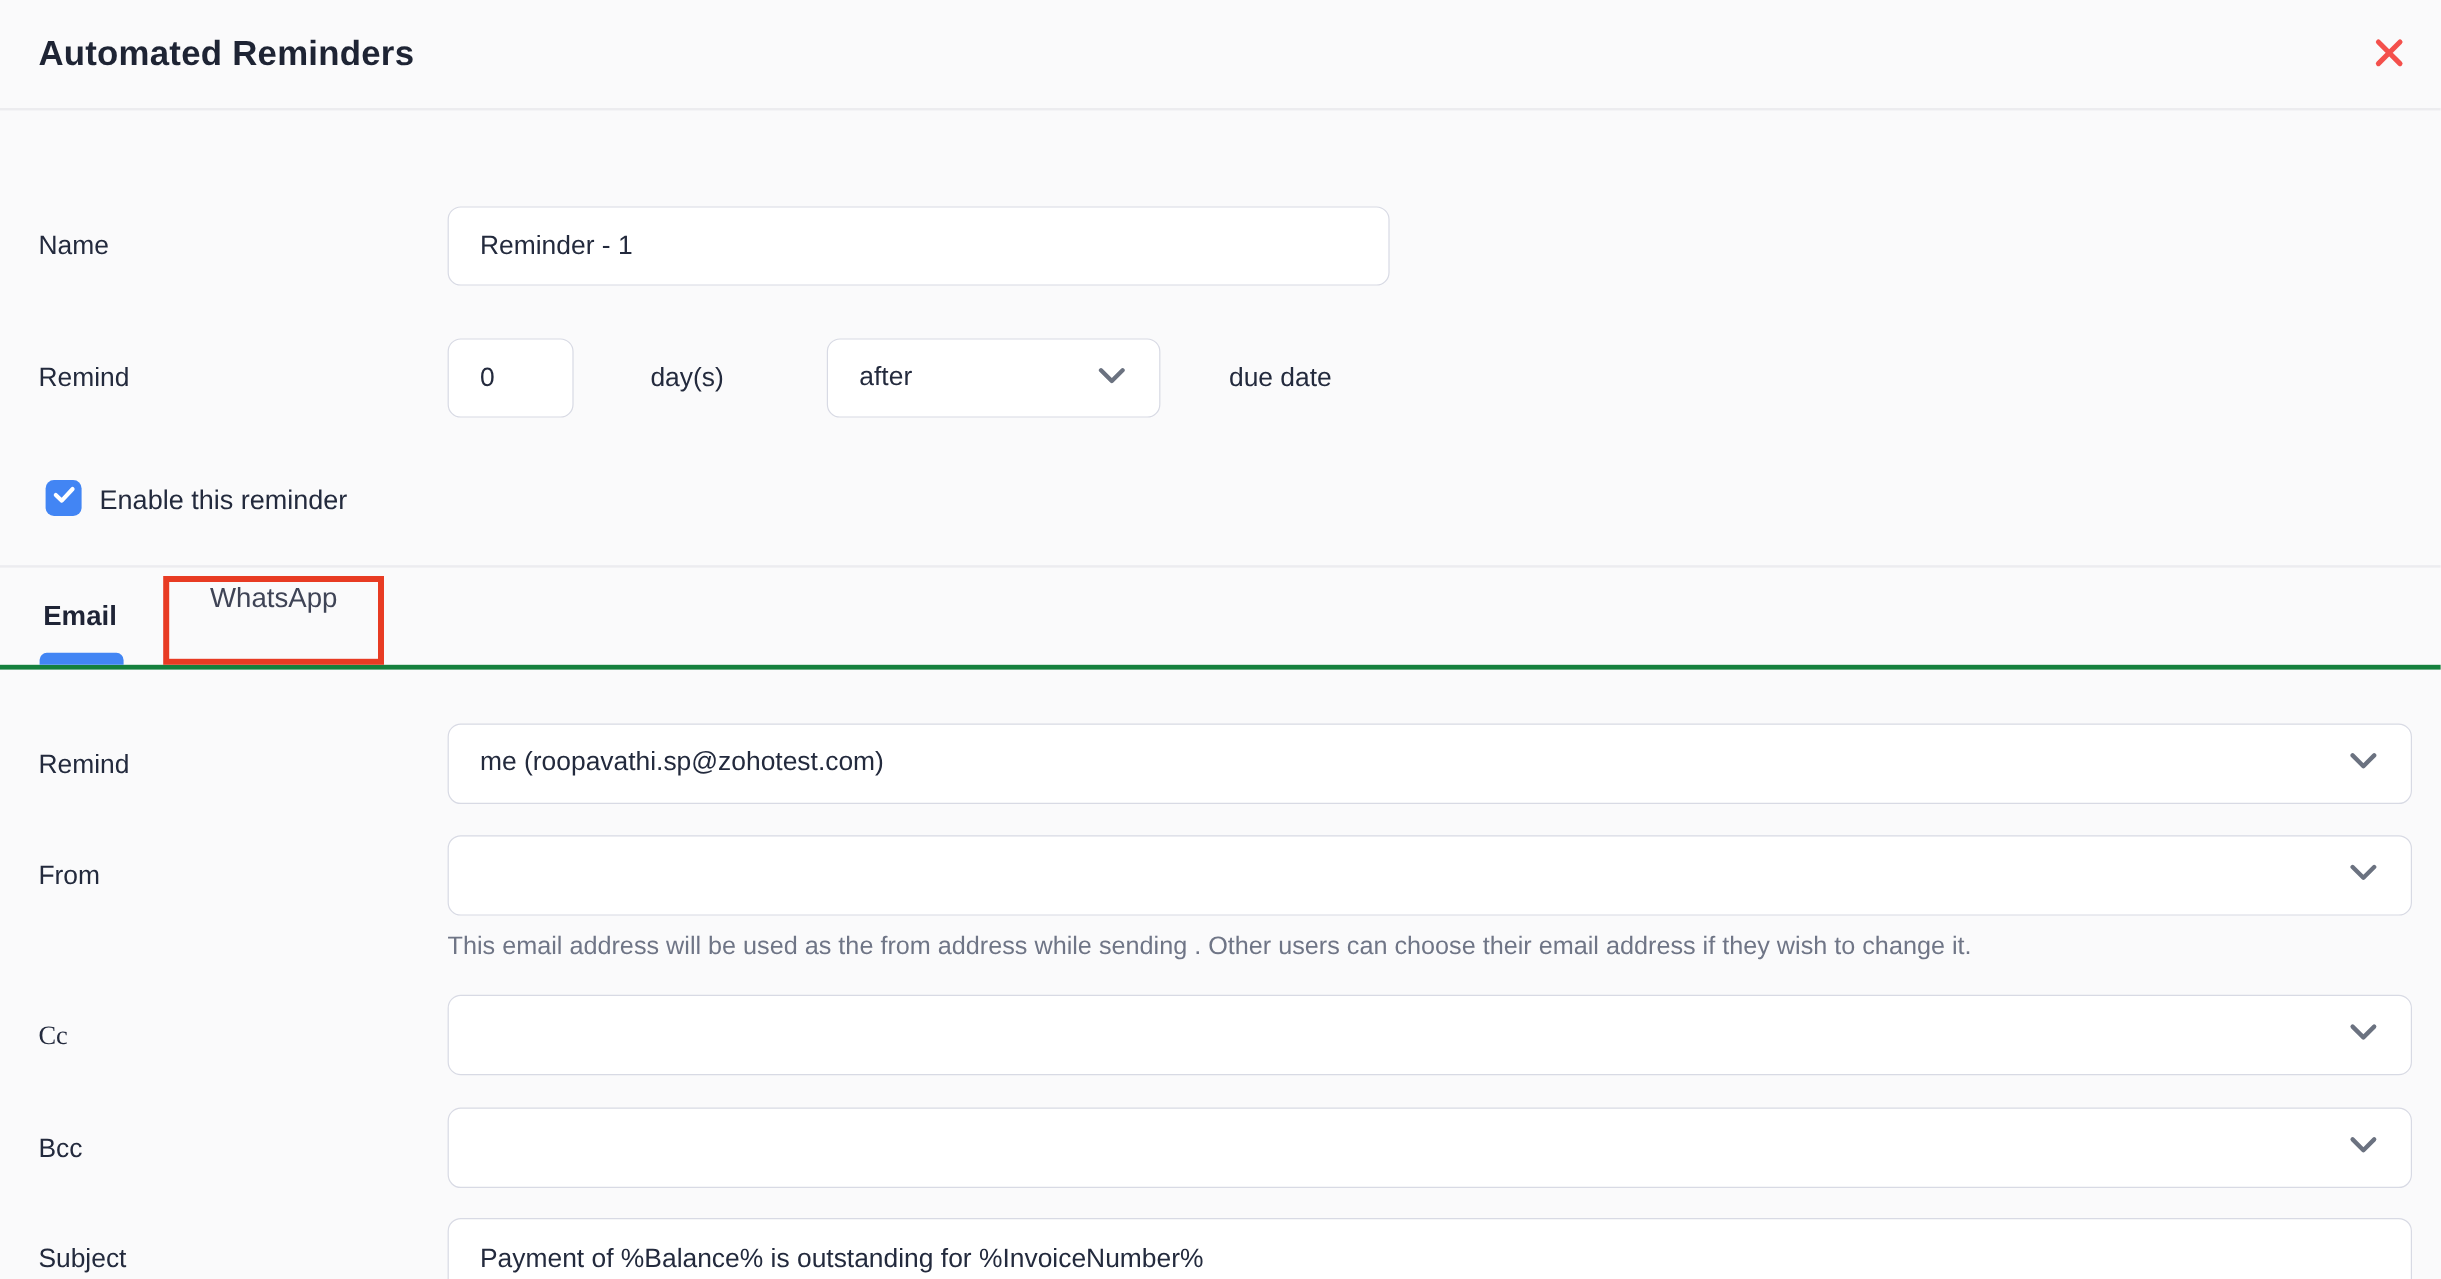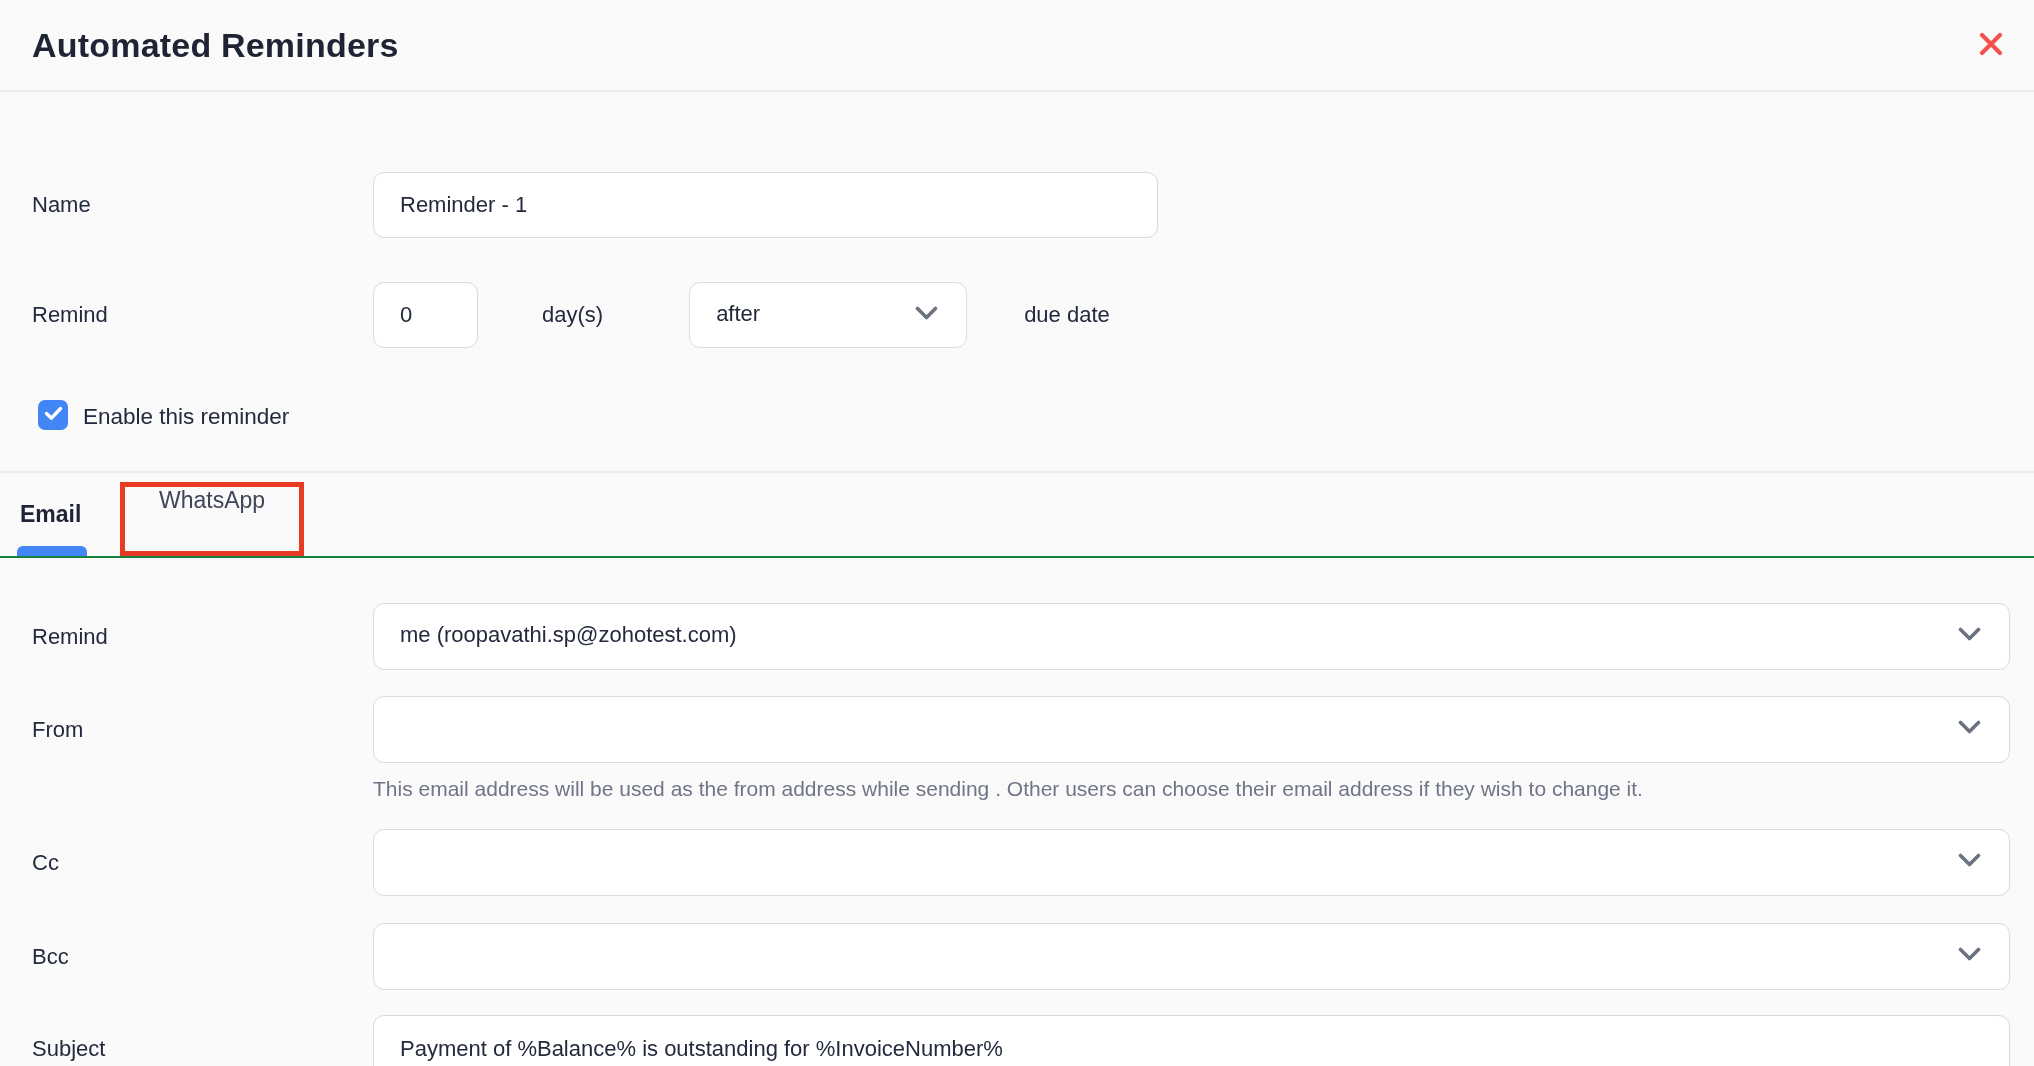--- a/index.html
+++ b/index.html
@@ -21,21 +21,21 @@
     color:var(--text);
   }
   
   .modal-header{
     height:92px;
     display:flex;align-items:center;justify-content:space-between;
     padding:0 26px 0 32px;
     border-bottom:2px solid var(--divider);
   }
   .modal-title{
-    margin:0;font-size:34px;font-weight:bold;color:#1e2434;letter-spacing:.2px;
+    margin:0;font-size:29px;font-weight:bold;color:#1e2434;letter-spacing:.2px;
   }
   .close-btn{
     width:34px;height:34px;display:flex;align-items:center;justify-content:center;
     cursor:pointer;background:none;border:none;padding:0;
   }
   
   .main{padding:40px 24px 0 32px;margin-top:40px;}
   .row{display:flex;align-items:flex-start;}
   .lbl{
     width:341px;flex:0 0 341px;
@@ -65,24 +65,24 @@
   .check-row{margin-bottom:41px;align-items:flex-end;padding-left:6px;}
   .checkbox{
     width:30px;height:30px;border-radius:7px;background:var(--accent-blue);
     display:flex;align-items:center;justify-content:center;cursor:pointer;
     flex:0 0 30px;
   }
   .check-label{font-size:22.5px;margin-left:15px;}
   
   .tabbar{
     border-top:2px solid var(--divider);
-    border-bottom:2px solid #15803d;
+    border-bottom:4px solid #15803d;
     height:87px;
     display:flex;align-items:center;
-    padding-left:20px;
+    padding-left:36px;
     margin:0;
   }
   .tab{
     position:relative;height:100%;
     display:flex;align-items:center;
     font-size:23px;cursor:pointer;
   }
   .tab-email{font-weight:bold;color:#1f2436;width:66px;}
   .tab-indicator{
     position:absolute;left:-3px;bottom:0;
@@ -97,21 +97,21 @@
   .tab-whatsapp{color:#3f4456;height:auto;}
   
   .panel{padding:45px 24px 0 32px;}
   .panel .row{margin-bottom:26px;}
   .panel .lbl{height:67px;}
   .field-col{flex:1;display:flex;flex-direction:column;}
   .select.grow,.subject-input{height:67px;width:100%;}
   .helper{
     margin-top:12px;font-size:21px;color:var(--muted);line-height:28px;
   }
-  .row-cc{margin-bottom:27px !important;}
+  .row-cc{margin-bottom:27px !important;font-family:Liberation Serif, serif;}
   .row-bcc{margin-bottom:25px !important;}
   .row-subject{margin-bottom:0 !important;}
   .select-value{white-space:nowrap;overflow:hidden;}
 </style>
 </head>
 <body>
 
 <div>
 
   <header class="modal-header">

